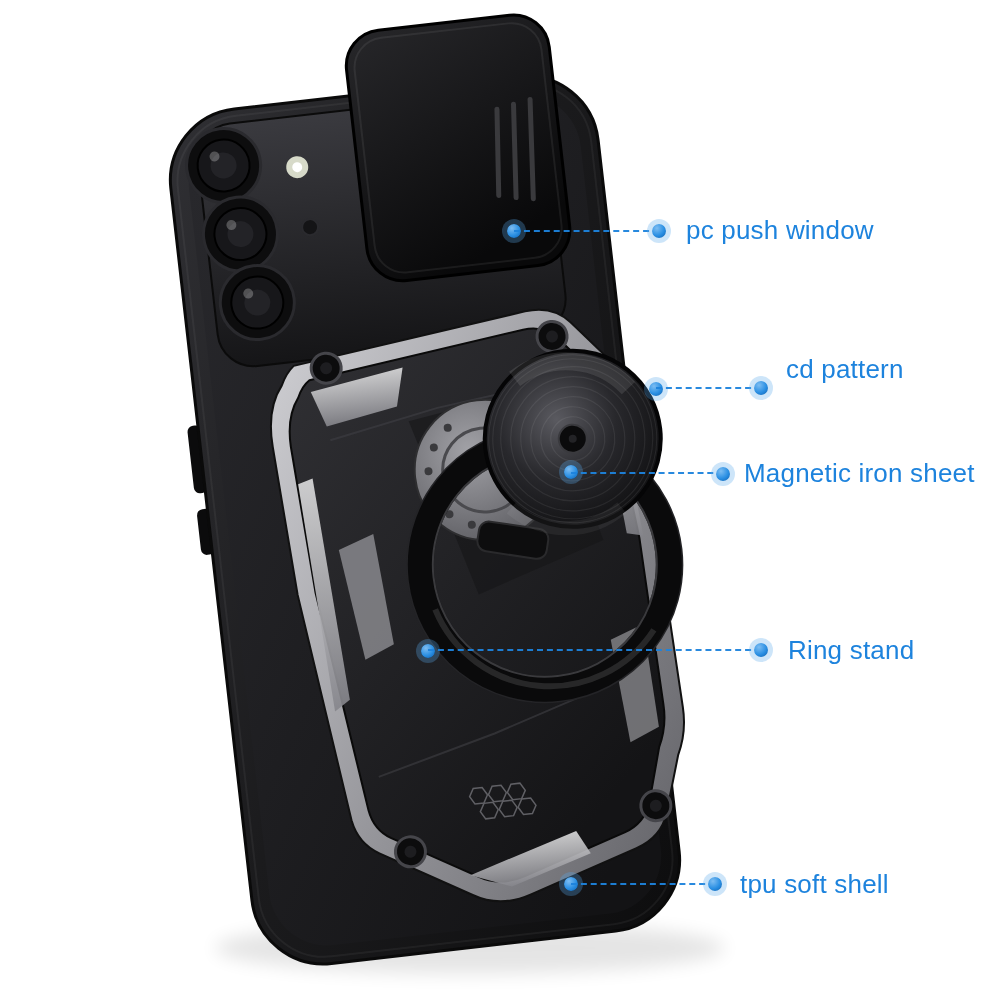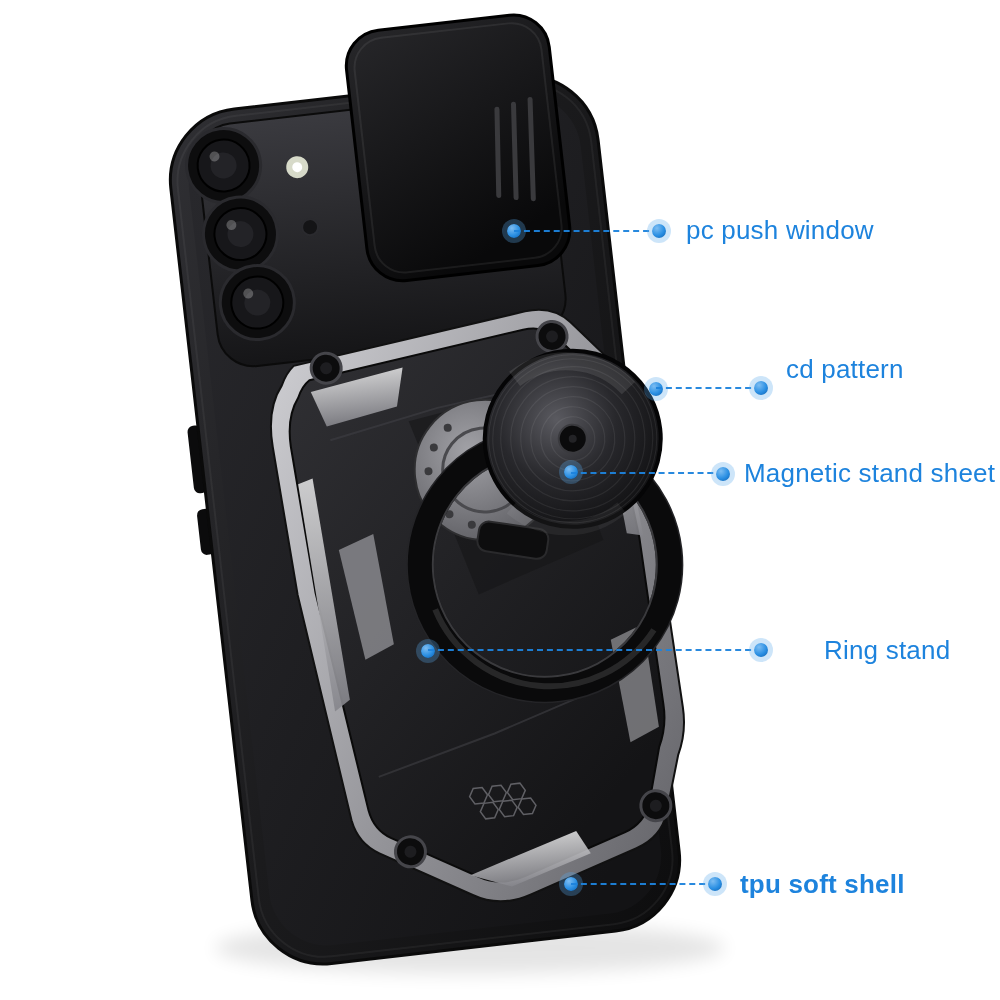--- a/index.html
+++ b/index.html
@@ -241,31 +241,31 @@
       <span class="dot" style="left:656px; top:389px;"></span>
       <span class="leader" style="left:656px; top:388px; width:105px;"></span>
       <span class="dot" style="left:761px; top:388px;"></span>
       <span class="label" style="left:786px; top:370px;">cd pattern</span>
     </div>
 
     <div class="callout">
       <span class="dot" style="left:571px; top:472px;"></span>
       <span class="leader" style="left:571px; top:473px; width:152px;"></span>
       <span class="dot" style="left:723px; top:474px;"></span>
-      <span class="label" style="left:744px; top:474px;">Magnetic stand sheet</span>
+      <span class="label" style="left:744px; top:474px;">Magnetic iron sheet</span>
     </div>
 
     <div class="callout">
       <span class="dot" style="left:428px; top:651px;"></span>
       <span class="leader" style="left:428px; top:650px; width:333px;"></span>
       <span class="dot" style="left:761px; top:650px;"></span>
-      <span class="label" style="left:788px; top:651px;margin-left:36px;">Ring stand</span>
+      <span class="label" style="left:788px; top:651px;">Ring stand</span>
     </div>
 
     <div class="callout">
       <span class="dot" style="left:571px; top:884px;"></span>
       <span class="leader" style="left:571px; top:884px; width:144px;"></span>
       <span class="dot" style="left:715px; top:884px;"></span>
-      <span class="label" style="left:740px; top:885px;font-weight:bold;">tpu soft shell</span>
+      <span class="label" style="left:740px; top:885px;">tpu soft shell</span>
     </div>
 
   </div>
 </div>
 
 </body></html>

